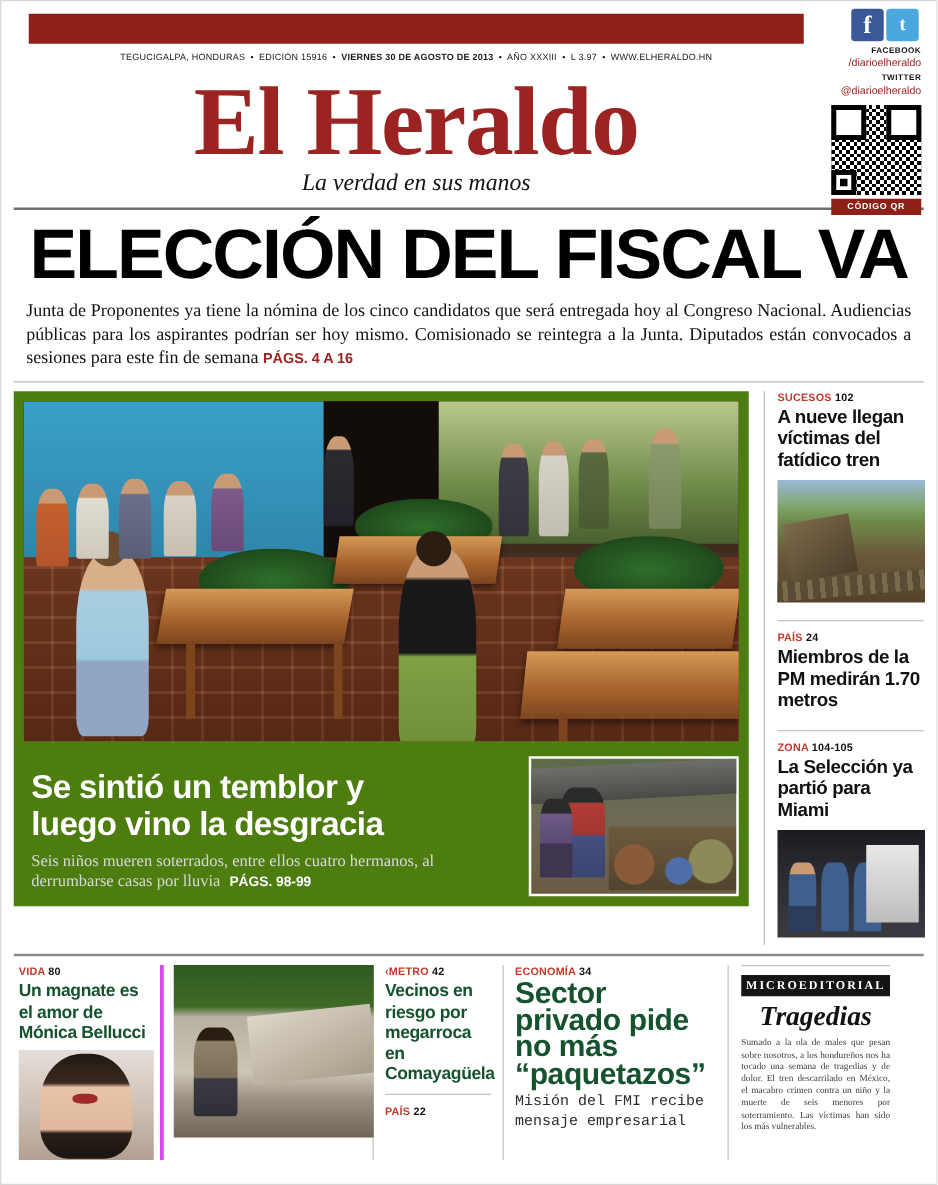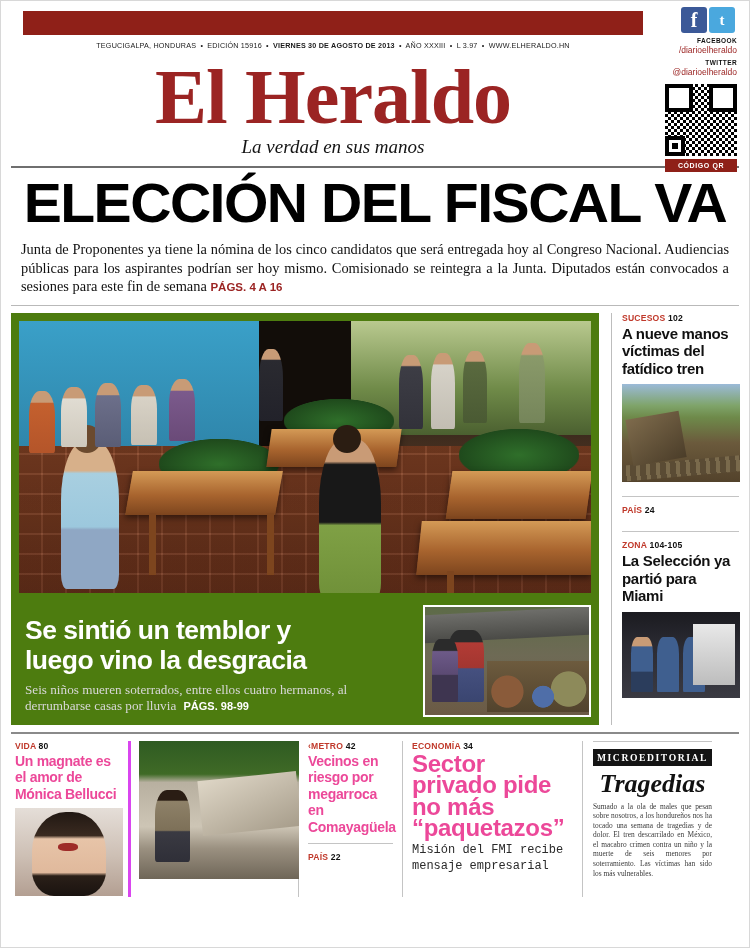--- a/index.html
+++ b/index.html
@@ -356,21 +356,21 @@
   .b-col { padding: 0 9px; }
   .b-vida { width: 120px; padding-left: 4px; border-right: 3px solid #d946ef; }
   .b-photo { width: 168px; padding: 0 8px; border-right: 1px solid #c4c4c4; }
   .b-metro { width: 104px; border-right: 1px solid #c4c4c4; }
   .b-econ { width: 180px; border-right: 1px solid #c4c4c4; }
   .b-micro { width: 138px; padding-left: 10px; }
 
   .b-hl {
     font-family: "Liberation Sans", sans-serif;
     font-weight: bold; font-size: 14px; line-height: 16.5px;
-    color: #ec4899; letter-spacing: -.3px;
+    color: #14532d; letter-spacing: -.3px;
   }
   .b-hl.big {
     font-size: 24px; line-height: 21.5px;
   }
   .b-sub {
     font-family: Liberation Mono, monospace;
     font-size: 12px; line-height: 16px; color: #2a2a2a;
     margin-top: 3px;
   }
   .vida-photo {
@@ -408,21 +408,21 @@
 
   .micro-bar {
     background:#141414; color:#fff; text-align:center;
     font-family: "Liberation Serif", serif;
     font-size: 9.6px; letter-spacing: 1.6px;
     padding: 3px 0; font-weight: bold;
   }
   .micro-title {
     font-family: "Liberation Serif", serif;
     font-style: italic; font-weight: bold;
-    font-size: 26px; text-align:center; color:#111;
+    font-size: 22px; text-align:center; color:#111;
     margin: 3px 0 3px 0;
   }
   .micro-body {
     font-family: "Liberation Serif", serif;
     font-size: 7.4px; line-height: 9.6px;
     text-align: justify; color:#3a3a3a;
   }
   .micro-top-rule { border-top:1px solid #c4c4c4; margin-bottom:7px; }
 </style>
 </head>
@@ -534,31 +534,32 @@
       </div>
     </div>
 
     <div class="col-rail">
 
       <div class="rail-item">
         <div class="kicker">
           <span class="sec">SUCESOS</span>
           <span>102</span>
         </div>
-        <div class="rail-hl">A nueve manos víctimas del fatídico tren</div>
+        <div class="rail-hl">A nueve llegan víctimas del fatídico tren</div>
         <div class="rail-photo rp-train"></div>
       </div>
 
       <div class="rail-sep"></div>
 
       <div class="rail-item">
         <div class="kicker">
           <span class="sec">PAÍS</span>
           <span>24</span>
         </div>
+        <div class="rail-hl">Miembros de la PM medirán 1.70 metros</div>
       </div>
 
       <div class="rail-sep"></div>
 
       <div class="rail-item">
         <div class="kicker">
           <span class="sec">ZONA</span>
           <span>104-105</span>
         </div>
         <div class="rail-hl">La Selección ya partió para Miami</div>

